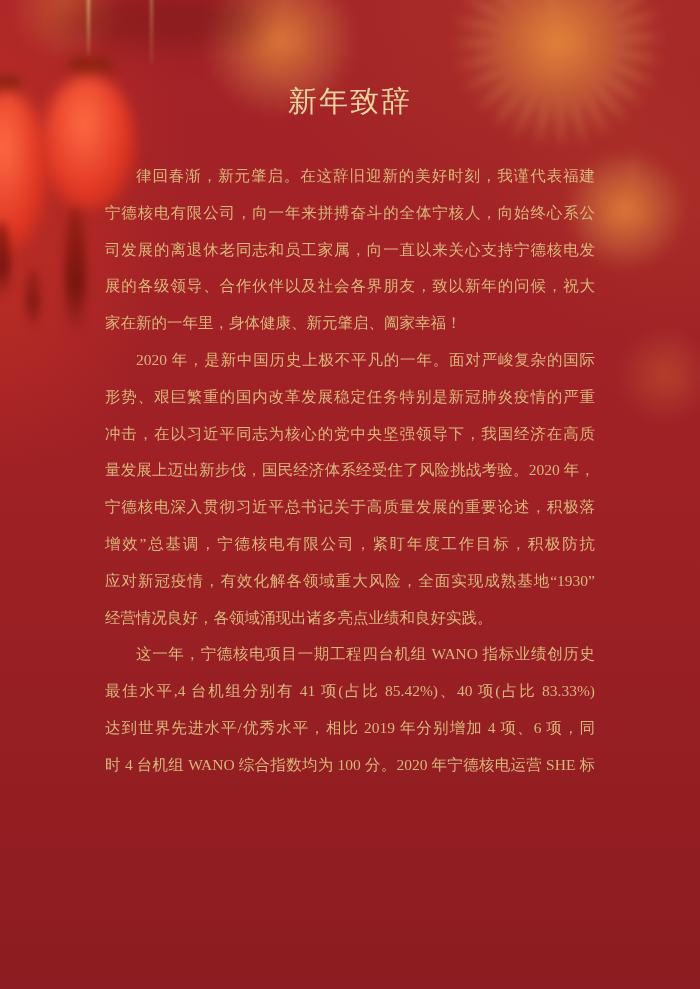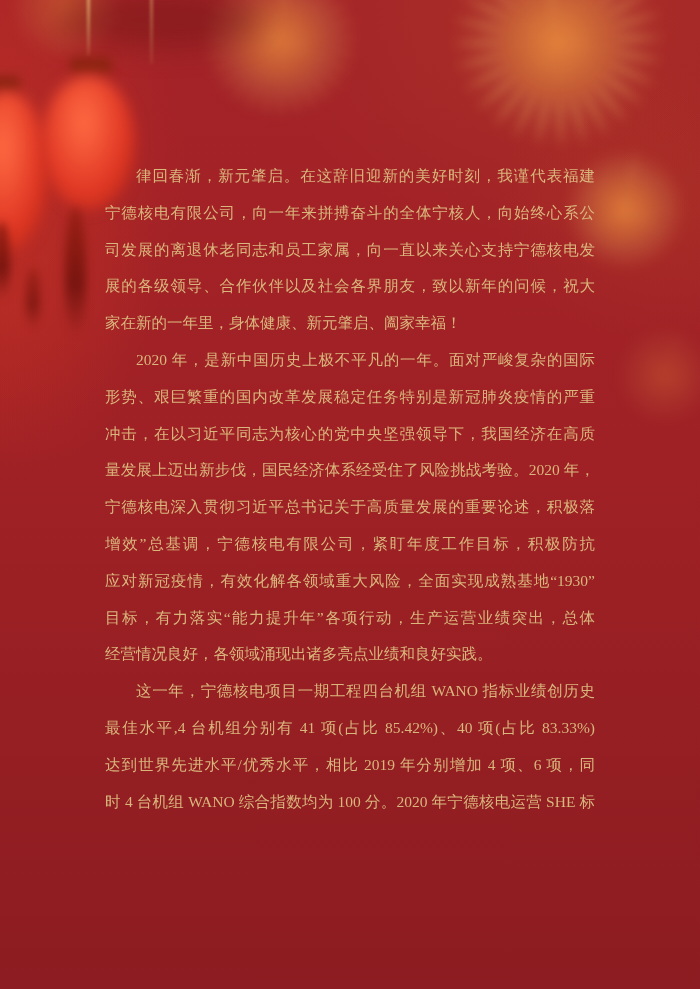--- a/index.html
+++ b/index.html
@@ -91,35 +91,35 @@
   <div class="cord cord-1"></div>
   <div class="cord cord-2"></div>
   <div class="lantern-cap cap-a"></div>
   <div class="lantern-cap cap-b"></div>
   <div class="lantern lantern-a"></div>
   <div class="lantern lantern-b"></div>
   <div class="tassel tassel-main"></div>
   <div class="tassel tassel-left"></div>
   <div class="tassel tassel-small"></div>
 
+  <h1 class="title">新年致辞</h1>
 
   <div class="body-text">
       <div class="line indent">律回春渐，新元肇启。在这辞旧迎新的美好时刻，我谨代表福建</div>
       <div class="line">宁德核电有限公司，向一年来拼搏奋斗的全体宁核人，向始终心系公</div>
       <div class="line">司发展的离退休老同志和员工家属，向一直以来关心支持宁德核电发</div>
       <div class="line">展的各级领导、合作伙伴以及社会各界朋友，致以新年的问候，祝大</div>
       <div class="line para-end">家在新的一年里，身体健康、新元肇启、阖家幸福！</div>
       <div class="line indent">2020 年，是新中国历史上极不平凡的一年。面对严峻复杂的国际</div>
       <div class="line">形势、艰巨繁重的国内改革发展稳定任务特别是新冠肺炎疫情的严重</div>
       <div class="line">冲击，在以习近平同志为核心的党中央坚强领导下，我国经济在高质</div>
       <div class="line">量发展上迈出新步伐，国民经济体系经受住了风险挑战考验。2020 年，</div>
       <div class="line">宁德核电深入贯彻习近平总书记关于高质量发展的重要论述，积极落</div>
       <div class="line">增效”总基调，宁德核电有限公司，紧盯年度工作目标，积极防抗</div>
       <div class="line">应对新冠疫情，有效化解各领域重大风险，全面实现成熟基地“1930”</div>
-      <div class="line">目标，有力落实“能力提升年”各项行动，生产运营业绩突出，总体</div>
       <div class="line para-end">经营情况良好，各领域涌现出诸多亮点业绩和良好实践。</div>
       <div class="line indent">这一年，宁德核电项目一期工程四台机组 WANO 指标业绩创历史</div>
       <div class="line">最佳水平,4 台机组分别有 41 项(占比 85.42%)、40 项(占比 83.33%)</div>
       <div class="line">达到世界先进水平/优秀水平，相比 2019 年分别增加 4 项、6 项，同</div>
       <div class="line">时 4 台机组 WANO 综合指数均为 100 分。2020 年宁德核电运营 SHE 标</div>
     </div>
 
 </div>
 
 </body></html>

